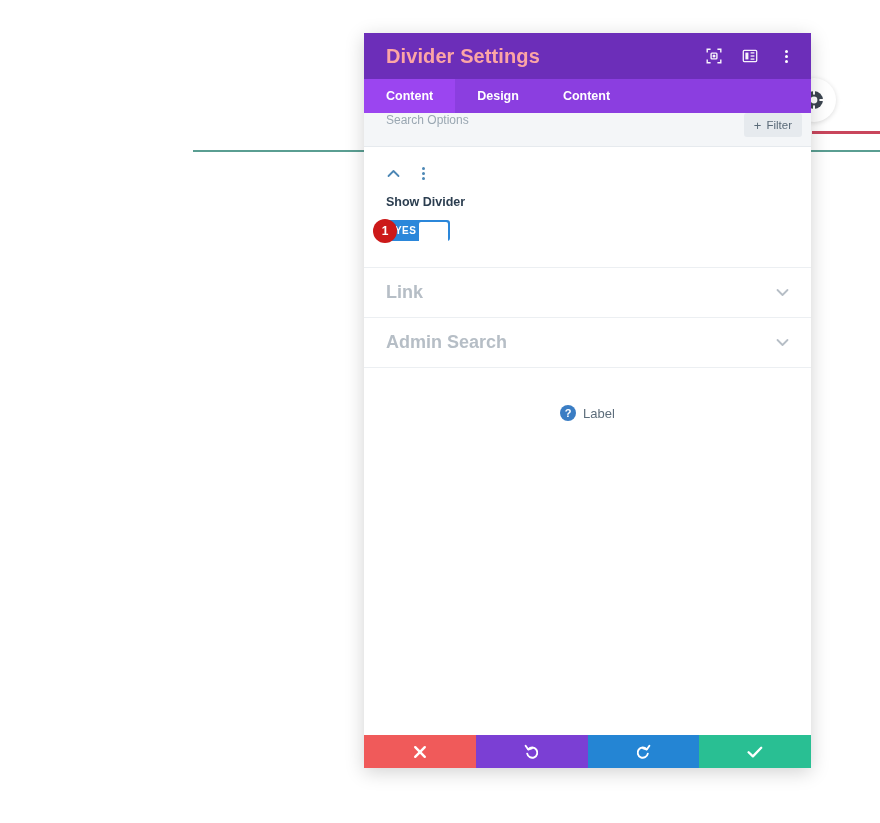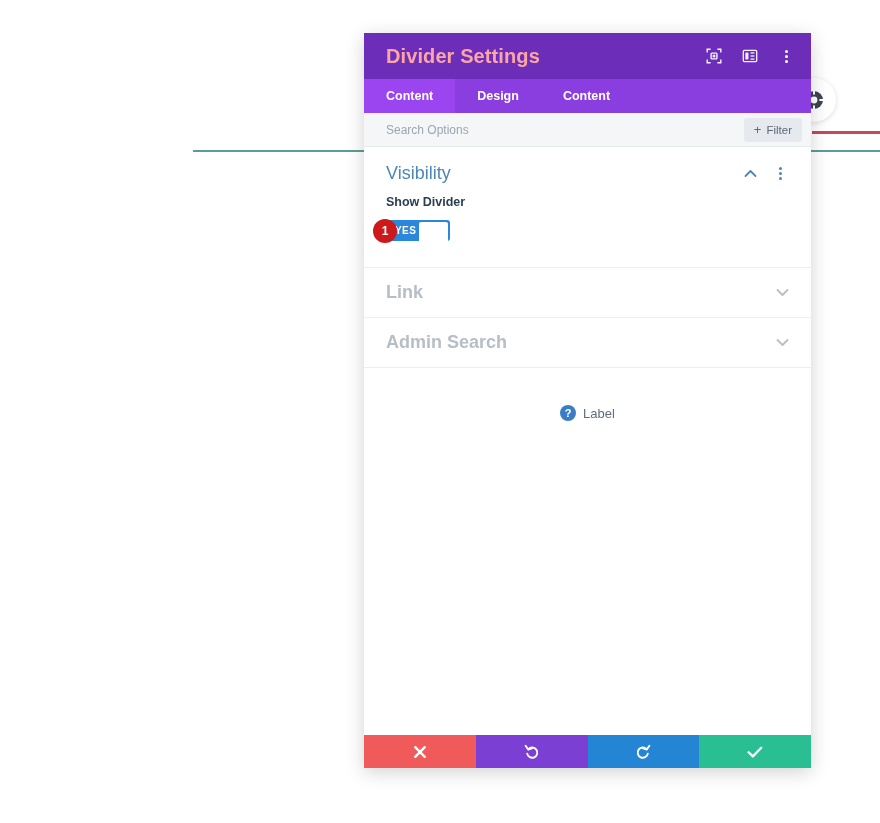--- a/index.html
+++ b/index.html
@@ -140,21 +140,21 @@
     white-space: nowrap;
   }
   .tab.active { background: #9b45f0; }
 
   
   .search-row {
     height: 34px;
     background: #f4f6f8;
     border-bottom: 1px solid #e6eaee;
     display: flex;
-    align-items: center;
+    align-items: flex-start;
     padding: 0 9px 0 22px;
     flex: 0 0 auto;
   }
   .search-input {
     flex: 1 1 auto;
     border: none;
     outline: none;
     background: transparent;
     font-family: "Liberation Sans", sans-serif;
     font-size: 12px;
@@ -408,21 +408,20 @@
       <button class="filter-button">
         <span class="filter-plus">+</span>
         <span>Filter</span>
       </button>
     </div>
 
     <div class="modal-body">
 
       <div class="group-open">
         <div class="group-open-head">
-          <div class="group-open-title">Visibility</div>
           <div class="group-open-tools">
             <div class="chevron-up">
               <svg width="13" height="9" viewBox="0 0 13 9" fill="none" stroke="#4c87b5" stroke-width="1.8" stroke-linecap="round" stroke-linejoin="round">
                 <polyline points="1.5,7 6.5,2 11.5,7"></polyline>
               </svg>
             </div>
             <div class="dots-vert muted">
               <i></i>
                 <i></i>
                 <i></i>

